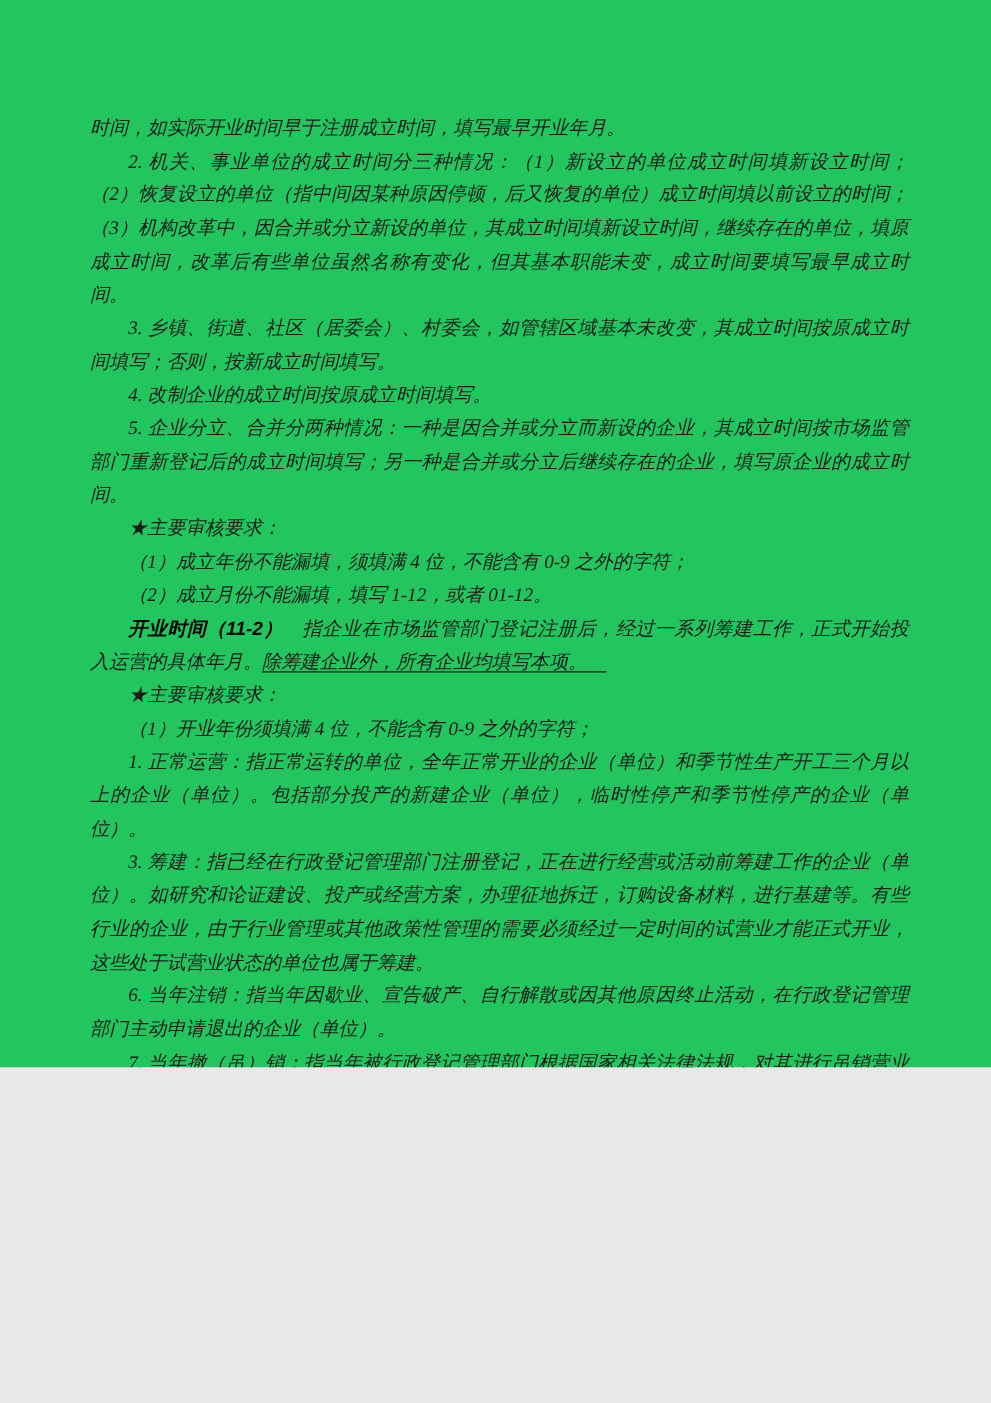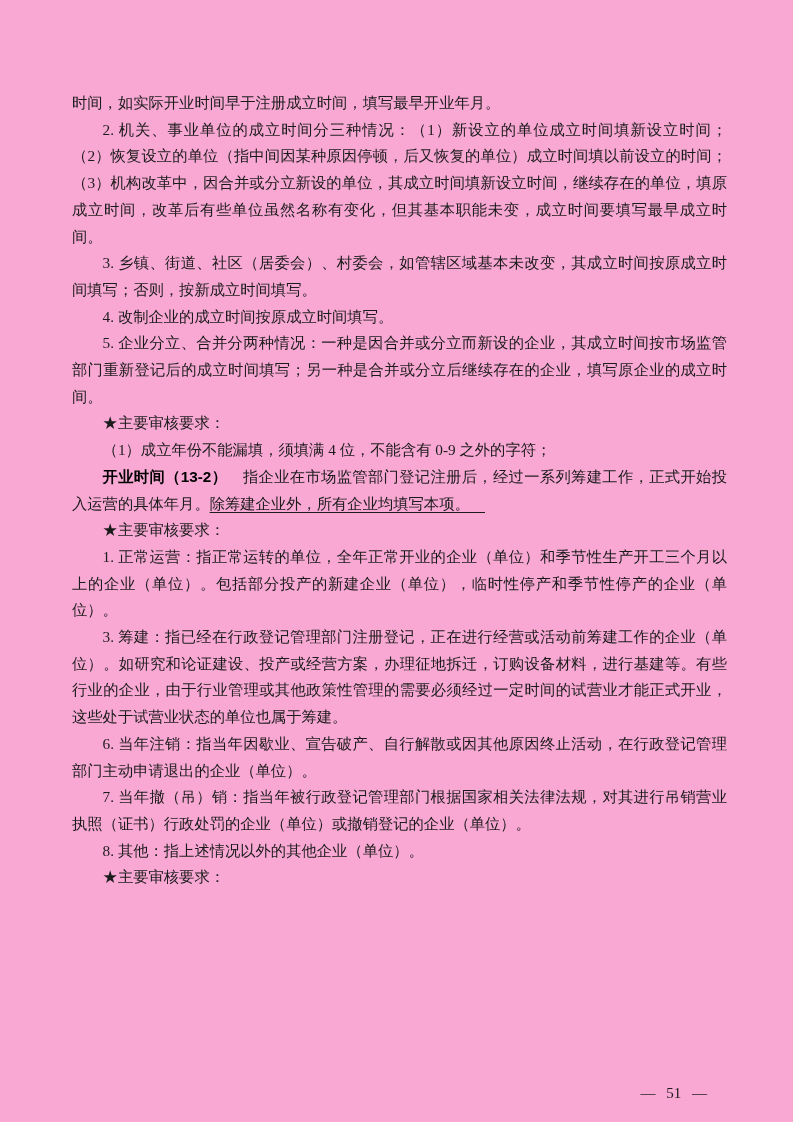--- a/index.html
+++ b/index.html
@@ -3,25 +3,26 @@
 <meta charset="utf-8">
 <style>
   html, body {
     margin: 0;
     padding: 0;
     background: #e8e8e8;
   }
   .page {
     position: relative;
     width: 793px;
-    height: 1122px;
-    background: #f9a8d4;
+    height: 854px;
+    background: #22c55e;
     overflow: hidden;
     font-family: "Liberation Serif", serif;
     color: #1b1b1b;
+    font-style: italic;
   }
   .text-block {
     position: absolute;
     left: 72px;
     top: 90px;
     width: 655px;
     font-size: 15.3px;
     line-height: 26.7px;
     text-align: justify;
     letter-spacing: 0;
@@ -60,22 +61,24 @@
 
 <div class="page">
   <div class="text-block">
     <p class="noindent">时间，如实际开业时间早于注册成立时间，填写最早开业年月。</p>
     <p>2. 机关、事业单位的成立时间分三种情况：（1）新设立的单位成立时间填新设立时间；（2）恢复设立的单位（指中间因某种原因停顿，后又恢复的单位）成立时间填以前设立的时间；（3）机构改革中，因合并或分立新设的单位，其成立时间填新设立时间，继续存在的单位，填原成立时间，改革后有些单位虽然名称有变化，但其基本职能未变，成立时间要填写最早成立时间。</p>
     <p>3. 乡镇、街道、社区（居委会）、村委会，如管辖区域基本未改变，其成立时间按原成立时间填写；否则，按新成立时间填写。</p>
     <p>4. 改制企业的成立时间按原成立时间填写。</p>
     <p>5. 企业分立、合并分两种情况：一种是因合并或分立而新设的企业，其成立时间按市场监管部门重新登记后的成立时间填写；另一种是合并或分立后继续存在的企业，填写原企业的成立时间。</p>
     <p>★主要审核要求：</p>
     <p>（1）成立年份不能漏填，须填满 4 位，不能含有 0-9 之外的字符；</p>
-    <p><span class="term-head">开业时间（13-2）</span><span>　</span><span>指企业在市场监管部门登记注册后，经过一系列筹建工作，正式开始投入运营的具体年月。</span><span class="u-note">除筹建企业外，所有企业均填写本项。　</span></p>
+    <p>（2）成立月份不能漏填，填写 1-12，或者 01-12。</p>
+    <p><span class="term-head">开业时间（11-2）</span><span>　</span><span>指企业在市场监管部门登记注册后，经过一系列筹建工作，正式开始投入运营的具体年月。</span><span class="u-note">除筹建企业外，所有企业均填写本项。　</span></p>
     <p>★主要审核要求：</p>
+    <p>（1）开业年份须填满 4 位，不能含有 0-9 之外的字符；</p>
     <p>1. 正常运营：指正常运转的单位，全年正常开业的企业（单位）和季节性生产开工三个月以上的企业（单位）。包括部分投产的新建企业（单位），临时性停产和季节性停产的企业（单位）。</p>
     <p>3. 筹建：指已经在行政登记管理部门注册登记，正在进行经营或活动前筹建工作的企业（单位）。如研究和论证建设、投产或经营方案，办理征地拆迁，订购设备材料，进行基建等。有些行业的企业，由于行业管理或其他政策性管理的需要必须经过一定时间的试营业才能正式开业，这些处于试营业状态的单位也属于筹建。</p>
     <p>6. 当年注销：指当年因歇业、宣告破产、自行解散或因其他原因终止活动，在行政登记管理部门主动申请退出的企业（单位）。</p>
     <p>7. 当年撤（吊）销：指当年被行政登记管理部门根据国家相关法律法规，对其进行吊销营业执照（证书）行政处罚的企业（单位）或撤销登记的企业（单位）。</p>
     <p>8. 其他：指上述情况以外的其他企业（单位）。</p>
     <p>★主要审核要求：</p>
   </div>
   <div class="page-number">— 51 —</div>
 </div>
 

